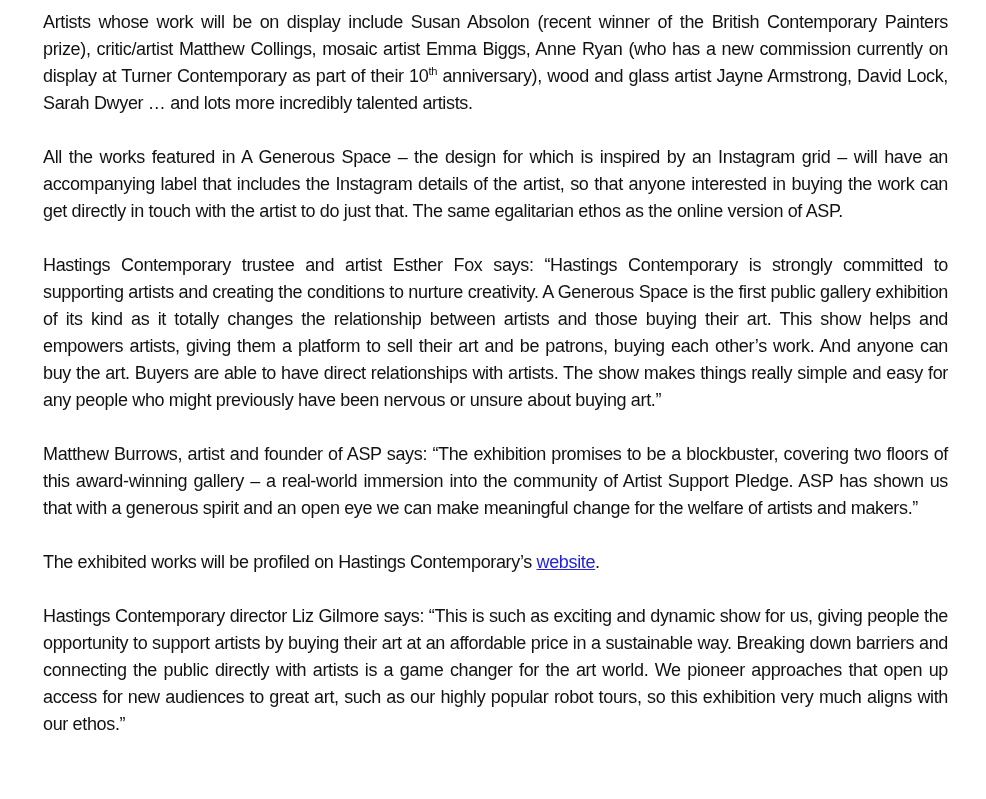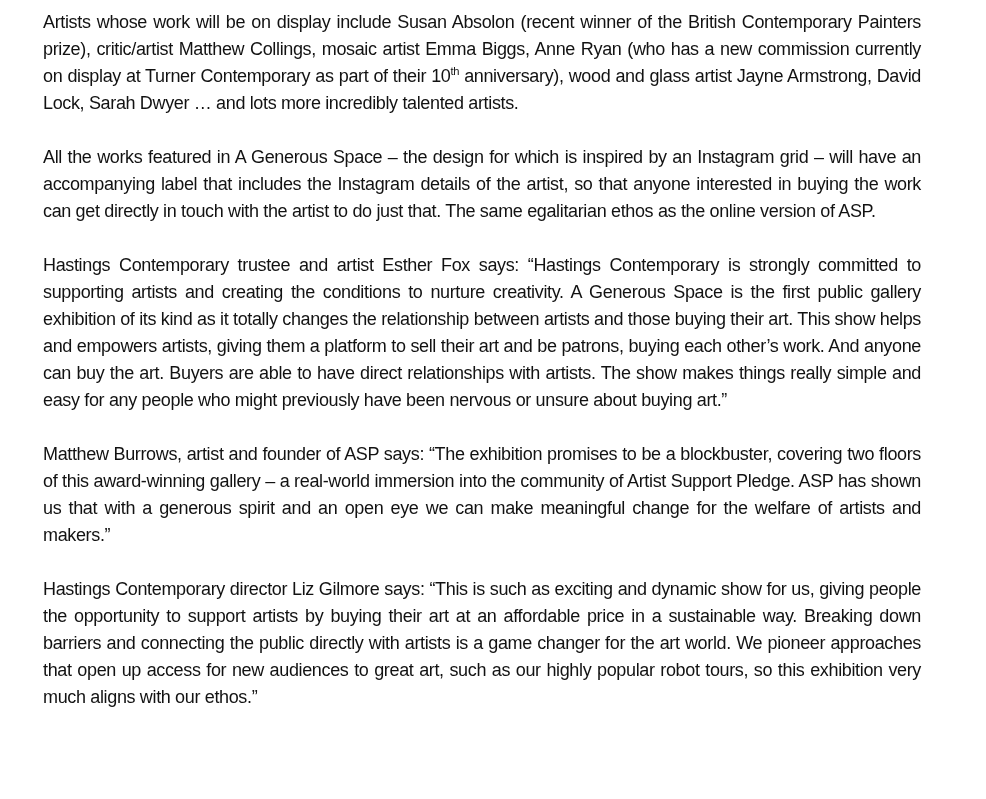--- a/index.html
+++ b/index.html
@@ -9,21 +9,21 @@
   }
   body {
     width: 986px;
     height: 799px;
     overflow: hidden;
     font-family: "Liberation Sans", sans-serif;
     color: #121212;
     -webkit-font-smoothing: antialiased;
   }
   .article {
-    padding: 9px 65px 0 43px;
+    padding: 9px 38px 0 43px;
   }
   .article p {
     margin: 0 0 27px 0;
     font-size: 18px;
     line-height: 27px;
     letter-spacing: -0.35px;
     text-align: justify;
   }
   .article p:last-child {
     margin-bottom: 0;
@@ -42,14 +42,15 @@
   }
 </style>
 </head>
 <body style="background: rgb(255, 255, 255); color: rgb(18, 18, 18);">
 
 <div class="article">
     <p><span>Artists whose work will be on display include Susan Absolon (recent winner of the British Contemporary Painters prize), critic/artist Matthew Collings, mosaic artist Emma Biggs, Anne Ryan (who has a new commission currently on display at Turner Contemporary as part of their 10</span><sup>th</sup><span> anniversary), wood and glass artist Jayne Armstrong, David Lock, Sarah Dwyer … and lots more incredibly talented artists.</span></p>
     <p><span>All the works featured in </span><span class="it">A Generous Space</span><span> – the design for which is inspired by an Instagram grid – will have an accompanying label that includes the Instagram details of the artist, so that anyone interested in buying the work can get directly in touch with the artist to do just that. The same egalitarian ethos as the online version of ASP.</span></p>
     <p><span>Hastings Contemporary trustee and artist Esther Fox says: </span><span class="it">“Hastings Contemporary is strongly committed to supporting artists and creating the conditions to nurture creativity. A Generous Space is the first public gallery exhibition of its kind as it totally changes the relationship between artists and those buying their art. This show helps and empowers artists, giving them a platform to sell their art and be patrons, buying each other’s work. And anyone can buy the art. Buyers are able to have direct relationships with artists. The show makes things really simple and easy for any people who might previously have been nervous or unsure about buying art.”</span></p>
     <p><span class="it">Matthew Burrows, artist and founder of ASP says: “The exhibition promises to be a blockbuster, covering two floors of this award-winning gallery – a real-world immersion into the community of Artist Support Pledge. ASP has shown us that with a generous spirit and an open eye we can make meaningful change for the welfare of artists and makers.”</span></p>
+    <p><span>The exhibited works will be profiled on Hastings Contemporary’s </span><a href="#" class="link">website</a><span>.</span></p>
     <p><span>Hastings Contemporary director Liz Gilmore says: </span><span class="it">“This is such as exciting and dynamic show for us, giving people the opportunity to support artists by buying their art at an affordable price in a sustainable way. Breaking down barriers and connecting the public directly with artists is a game changer for the art world. We pioneer approaches that open up access for new audiences to great art, such as our highly popular robot tours, so this exhibition very much aligns with our ethos.”</span></p>
   </div>
 
 </body></html>

